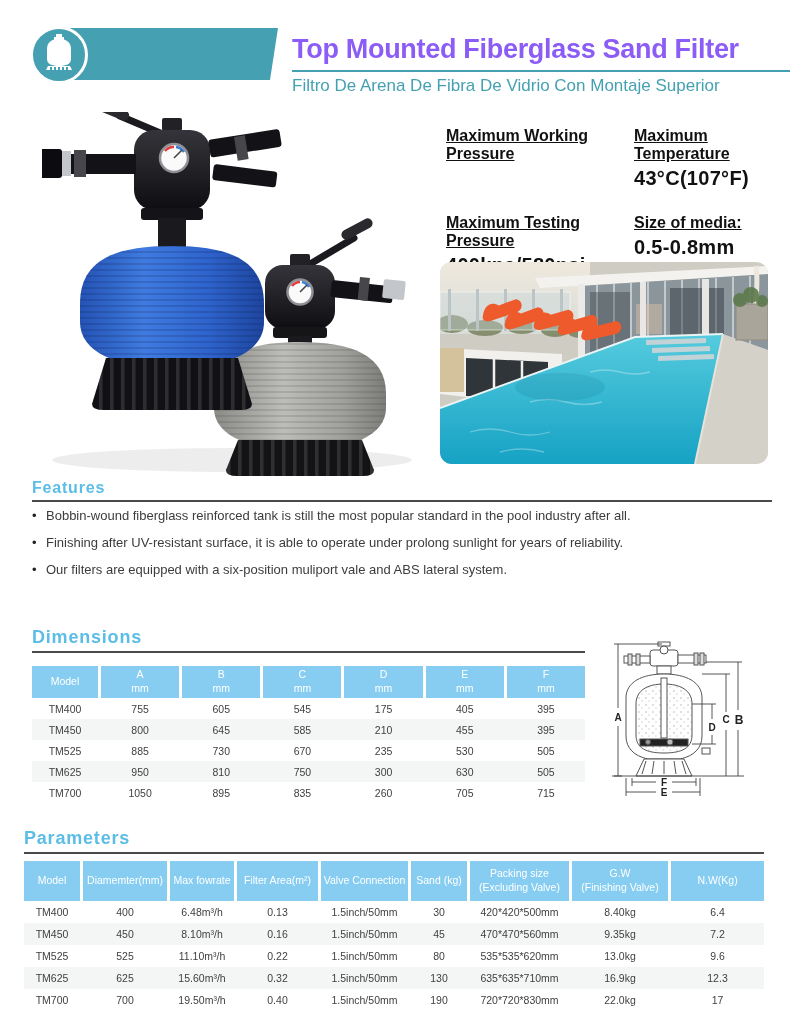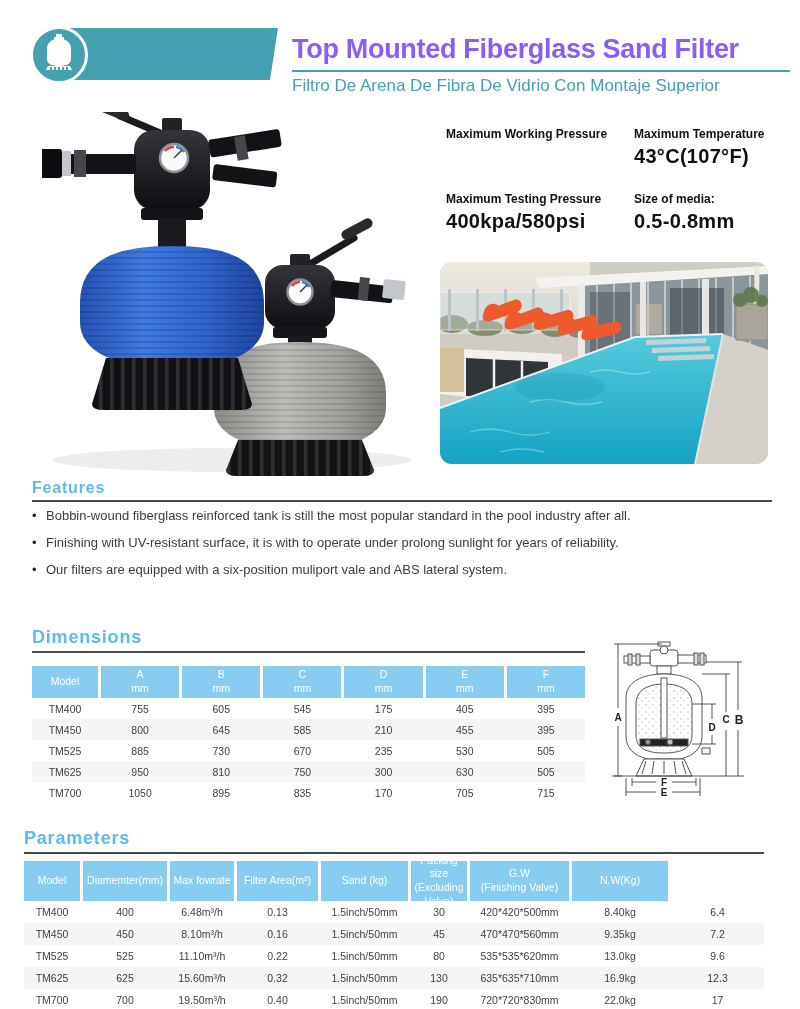--- a/index.html
+++ b/index.html
@@ -14,21 +14,21 @@
   .logo-bar { left:60px; top:28px; width:218px; height:52px; background:#45A1B2; z-index:1;
               clip-path:polygon(0 0,100% 0,calc(100% - 8px) 100%,0 100%); }
   .header-text { left:292px; top:25px; width:498px; }
   .header-title { font-size:27px; font-weight:bold; color:#8b5cf6; letter-spacing:-0.3px; white-space:nowrap;margin-top:9px; }
   .header-rule { border-top:2px solid #45A1B2; margin-top:5px; }
   .header-subtitle { font-size:17px; color:#45A1B2; margin-top:4px; white-space:nowrap; }
 
   
   .specs { left:446px; top:127px; width:340px; display:grid;
            grid-template-columns:188px 152px; row-gap:24px; }
-  .spec-label { font-size:12px; font-weight:bold; color:#111; }
+  .spec-label { font-size:16px; font-weight:bold; color:#111;text-decoration:underline; }
   .spec-value { font-size:20px; font-weight:bold; color:#111; margin-top:4px; letter-spacing:0.3px; }
 
   
   .product-img { left:42px; top:112px; width:390px; height:368px; }
   .pool-img { left:440px; top:262px; width:328px; height:202px; border-radius:12px; overflow:hidden; }
 
   
   .section-title { font-size:16px; font-weight:bold; color:#5CBDE6; letter-spacing:0.8px; }
   .section-title.small { font-size:18px; }
   .section-rule { border-top:2px solid #4a4a4a; margin-top:3px; }
@@ -289,21 +289,21 @@
 </svg>
 </div>
 
 <div class="abs features">
   <div class="section-title">Features</div>
   <div class="section-rule"></div>
   <div class="bullets">
 
       <div class="bullet">Bobbin-wound fiberglass reinforced tank is still the most popular standard in the pool industry after all.</div>
 
-      <div class="bullet">Finishing with UV-resistant surface, it is with to operate under prolong sunlight for years of reliability.</div>
+      <div class="bullet">Finishing after UV-resistant surface, it is able to operate under prolong sunlight for years of reliability.</div>
 
       <div class="bullet">Our filters are equipped with a six-position muliport vale and ABS lateral system.</div>
     </div>
 </div>
 
 <div class="abs dimensions">
   <div class="section-title small">Dimensions</div>
   <div class="section-rule"></div>
   <div class="tbl">
     <div class="grid-row dim-cols dim-h">
@@ -362,21 +362,21 @@
           <div class="bcell">300</div>
           <div class="bcell">630</div>
           <div class="bcell">505</div>
         </div>
 
         <div class="grid-row dim-cols">
           <div class="bcell">TM700</div>
           <div class="bcell">1050</div>
           <div class="bcell">895</div>
           <div class="bcell">835</div>
-          <div class="bcell">170</div>
+          <div class="bcell">260</div>
           <div class="bcell">705</div>
           <div class="bcell">715</div>
         </div>
       </div>
   </div>
 </div>
 
 <div class="abs diagram">
 <svg width="193" height="178" viewBox="0 0 193 178">
   <defs>
@@ -454,20 +454,21 @@
 <div class="abs parameters">
   <div class="section-title small">Parameters</div>
   <div class="section-rule"></div>
   <div class="tbl">
     <div class="grid-row par-cols par-h">
 
     <div class="hcell">Model</div>
         <div class="hcell">Diamemter(mm)</div>
         <div class="hcell">Max fowrate</div>
         <div class="hcell">Filter Area(m²)</div>
+        <div class="hcell">Valve Connection</div>
         <div class="hcell">Sand (kg)</div>
         <div class="hcell">Packing size
 (Excluding Valve)</div>
         <div class="hcell">G.W
 (Finishing Valve)</div>
         <div class="hcell">N.W(Kg)</div>
       </div>
     <div class="tbody par-body">
 
         <div class="grid-row par-cols">

